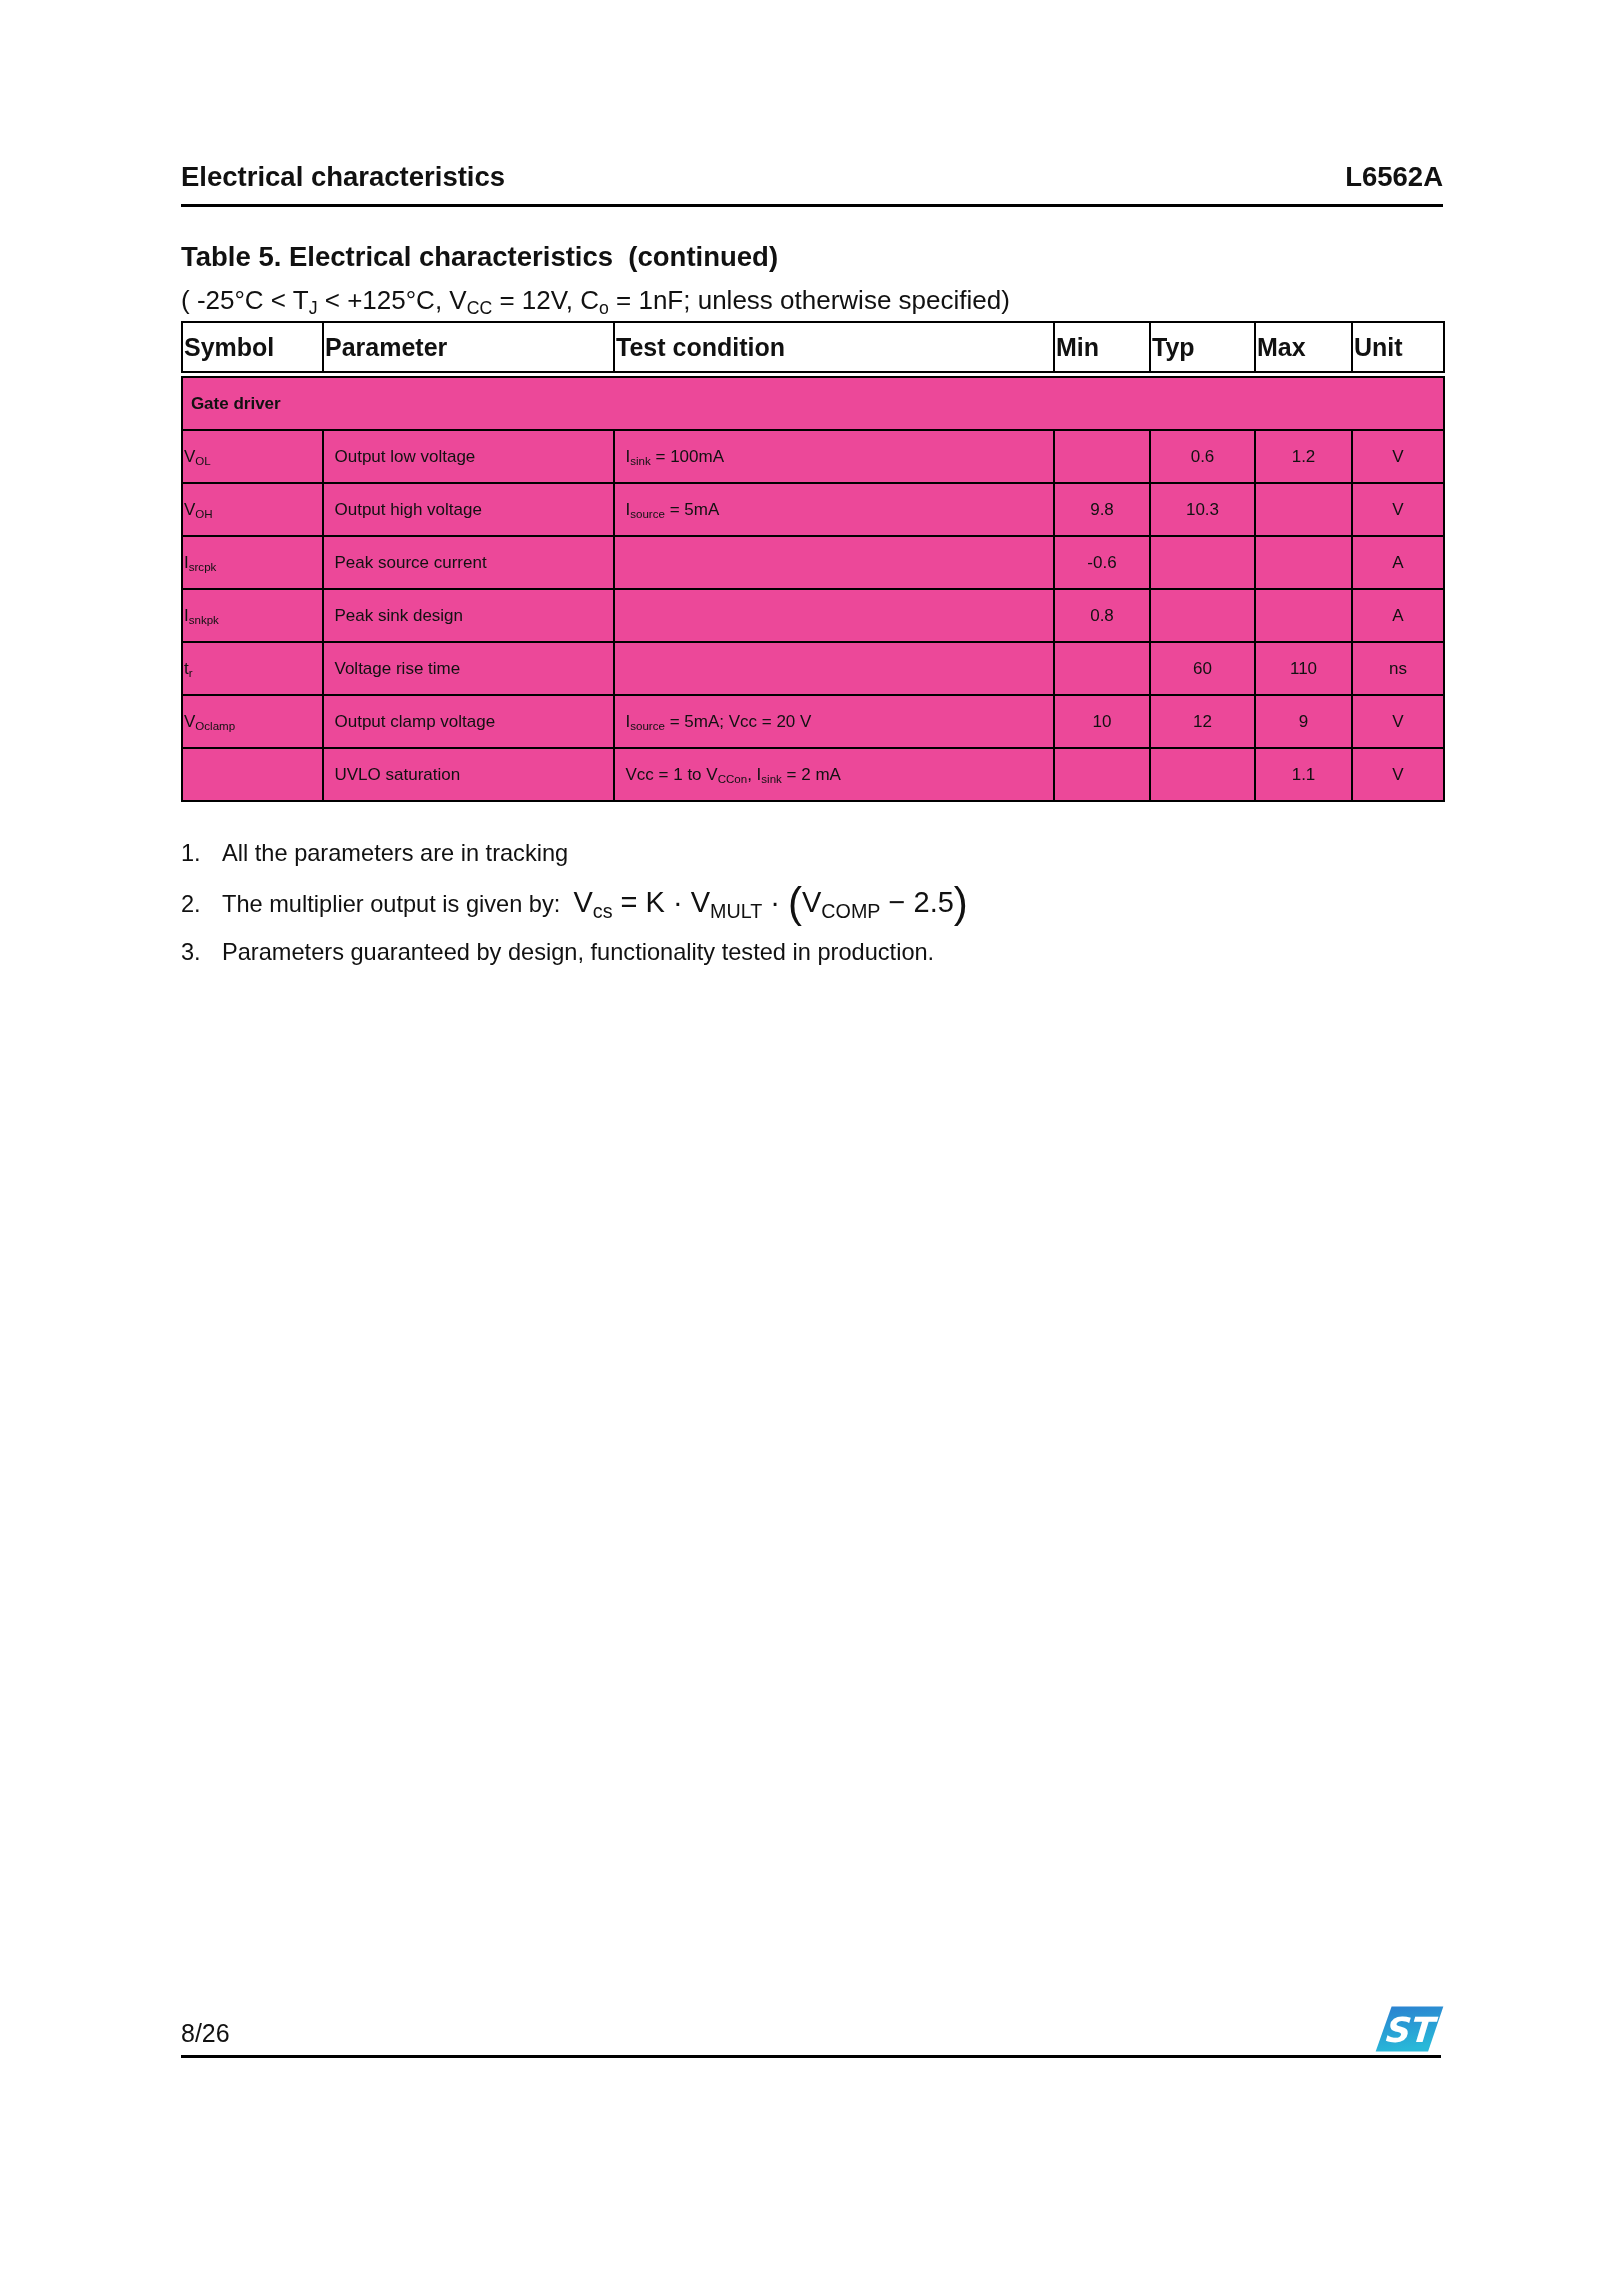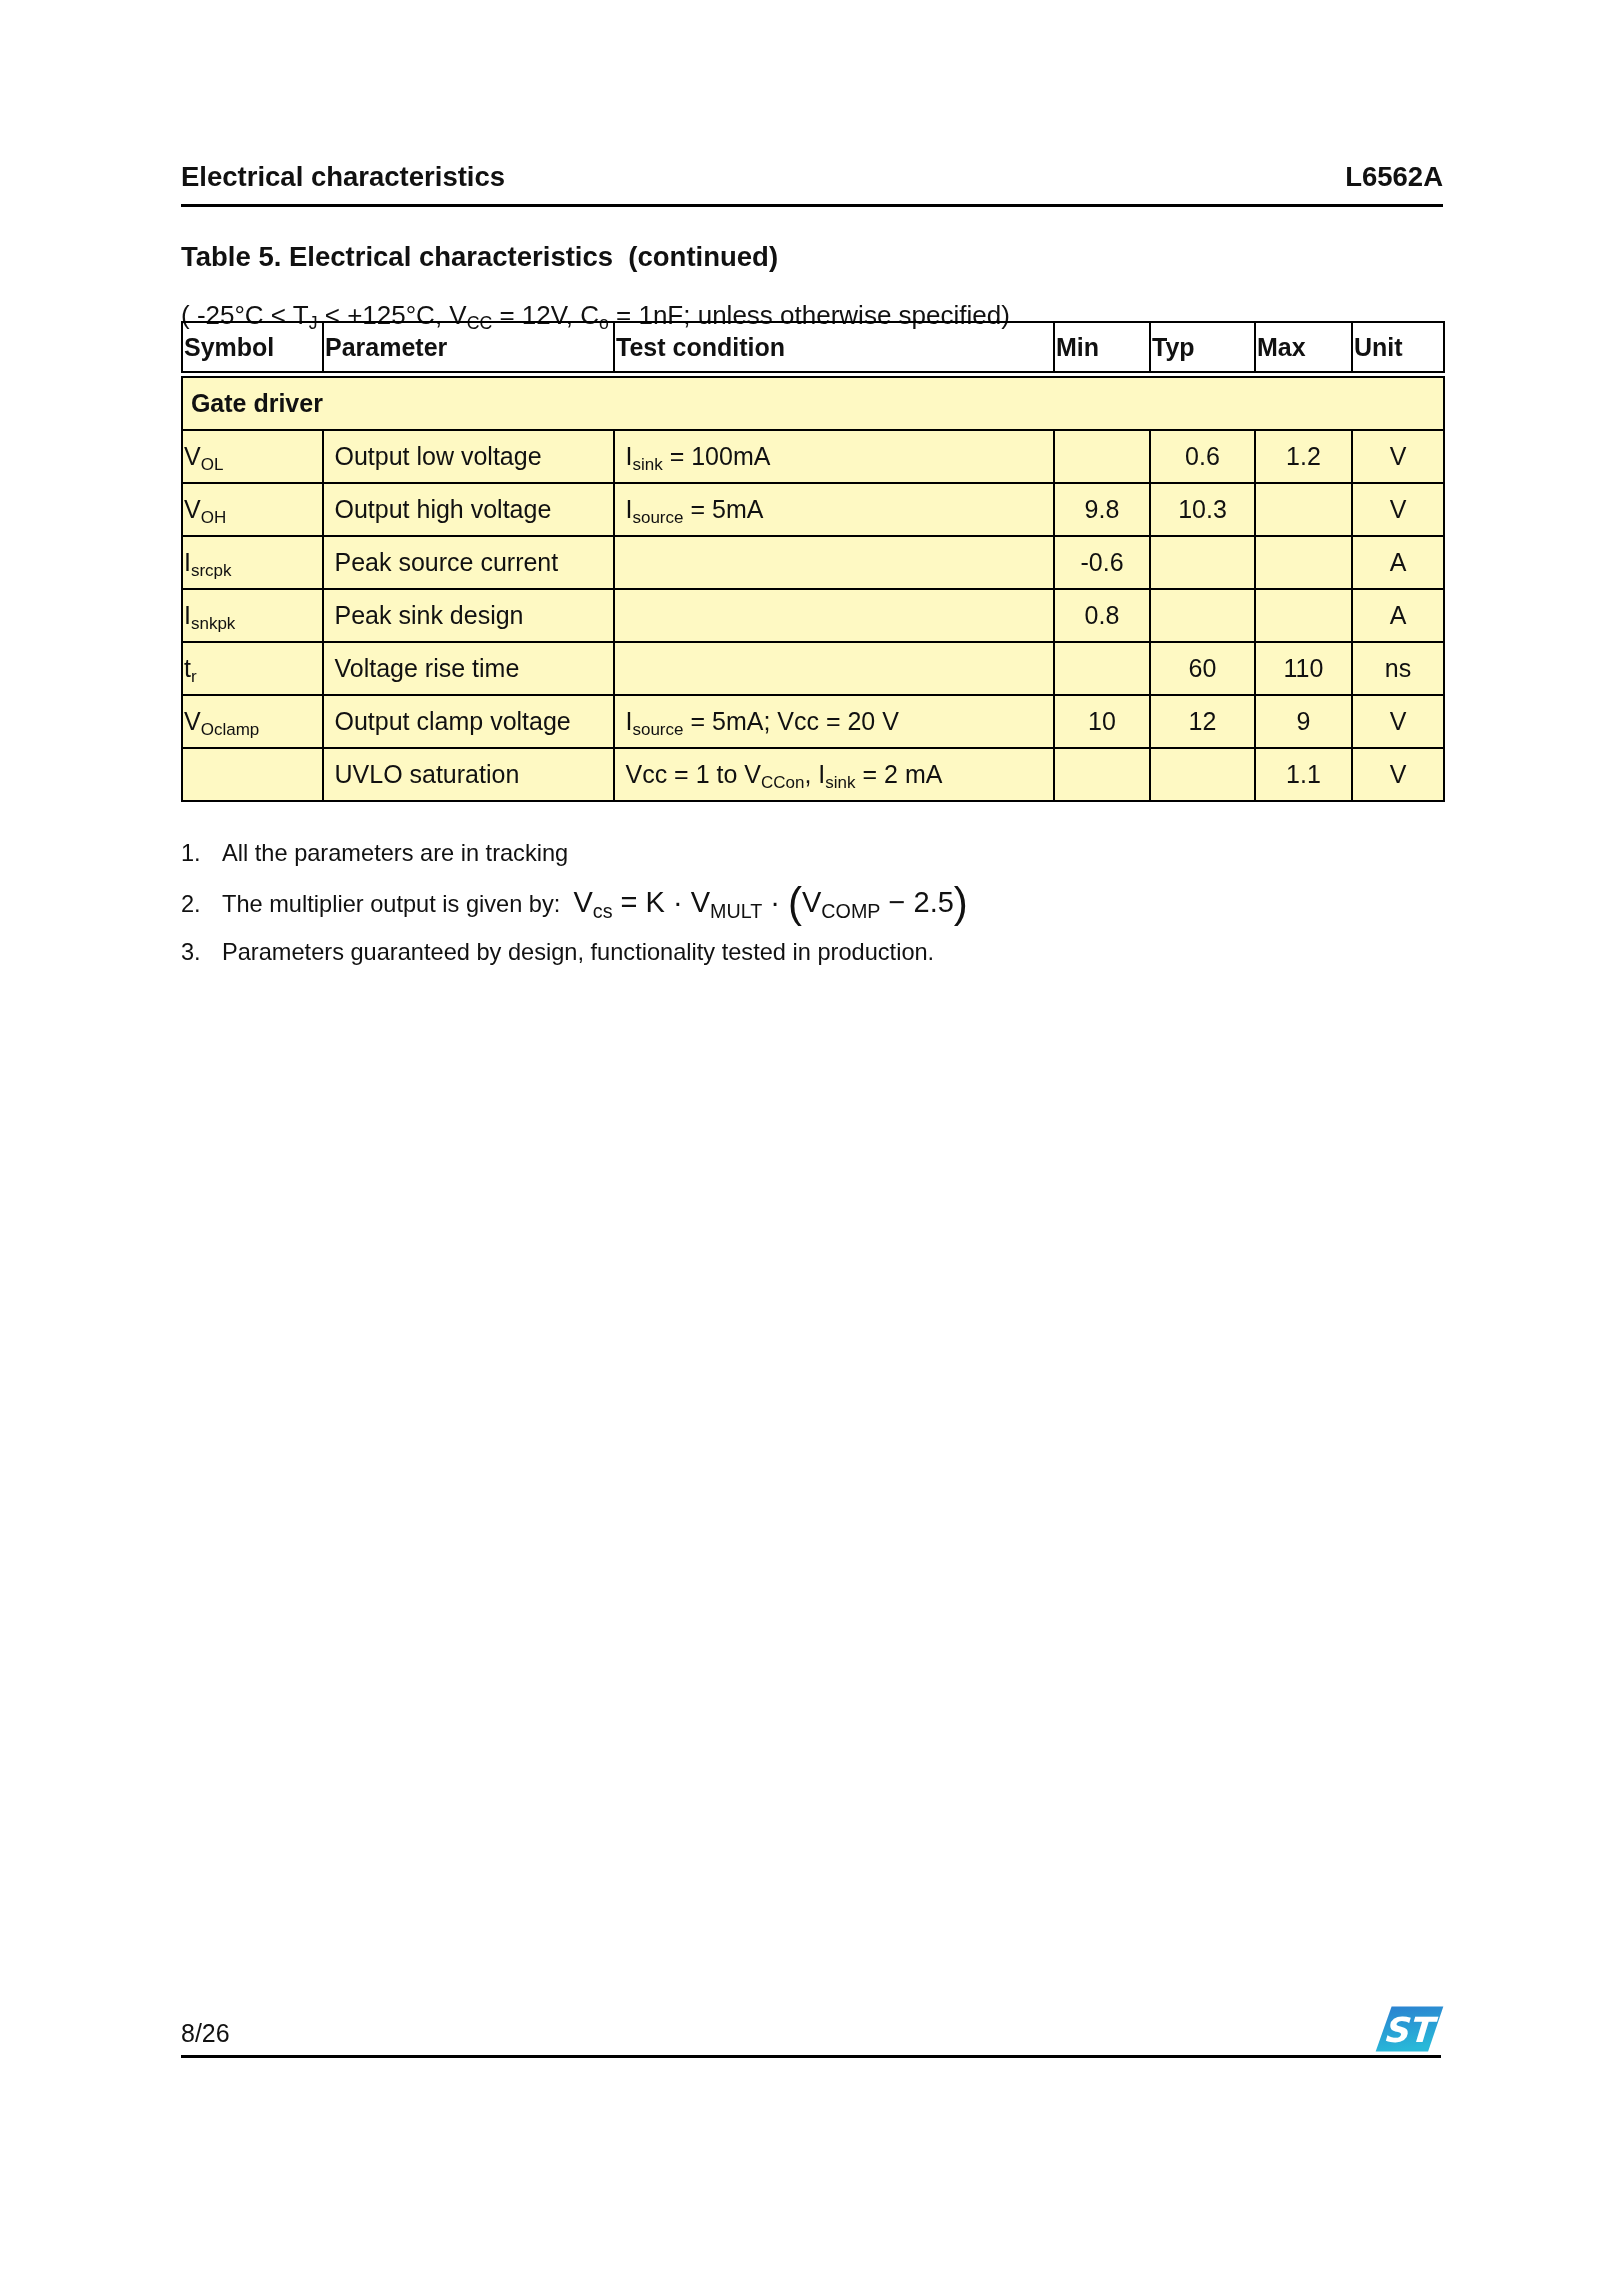--- a/index.html
+++ b/index.html
@@ -11,37 +11,37 @@
   
   .running-header{
     position:absolute;left:181px;width:1262px;top:161px;
     display:flex;justify-content:space-between;align-items:baseline;
     font-size:27.5px;font-weight:bold;
   }
   .header-rule{position:absolute;left:181px;width:1262px;top:204px;height:2.6px;background:#000;}
   
   .title-block{position:absolute;left:181px;top:241px;width:1262px;}
   .t-title{font-size:27.5px;font-weight:bold;white-space:pre-wrap;}
-  .t-cond{font-size:26px;margin-top:27px;white-space:pre-wrap;}
+  .t-cond{font-size:26px;margin-top:12px;white-space:pre-wrap;}
   
   table.ec{
     position:absolute;left:181px;top:321px;width:1262px;
     border-collapse:collapse;table-layout:fixed;
     border:2.6px solid #000;
   }
   table.ec th,table.ec td{border:2px solid #000;overflow:hidden;}
   table.ec th{
     height:46px;font-size:25px;font-weight:bold;text-align:left;vertical-align:middle;
     border-bottom:7.9px double #000;
   }
   tr.section-row td{
     height:56px;font-size:26px;font-weight:bold;text-align:left;
     padding-left:7.9px;vertical-align:middle;
   }
-  table.ec td{height:49px;font-size:25px;vertical-align:middle;background:#fef9c3;}
+  table.ec td{height:49px;font-size:17px;vertical-align:middle;background:#ec4899;}
   td.symbol{text-align:left;}
   td.param,td.cond{text-align:left;padding-left:10.5px;padding-right:5.2px;}
   td.num{text-align:center;}
   .sub{font-size:0.68em;position:relative;top:0.28em;}
   
   .footnotes{position:absolute;left:181px;top:840px;width:1145px;}
   .fn{display:flex;align-items:baseline;margin-bottom:11.8px;font-size:23.6px;}
   .fn-num{width:41px;flex:0 0 41px;}
   .fn-body{white-space:pre-wrap;}
   .formula{font-size:29px;white-space:pre-wrap;}

